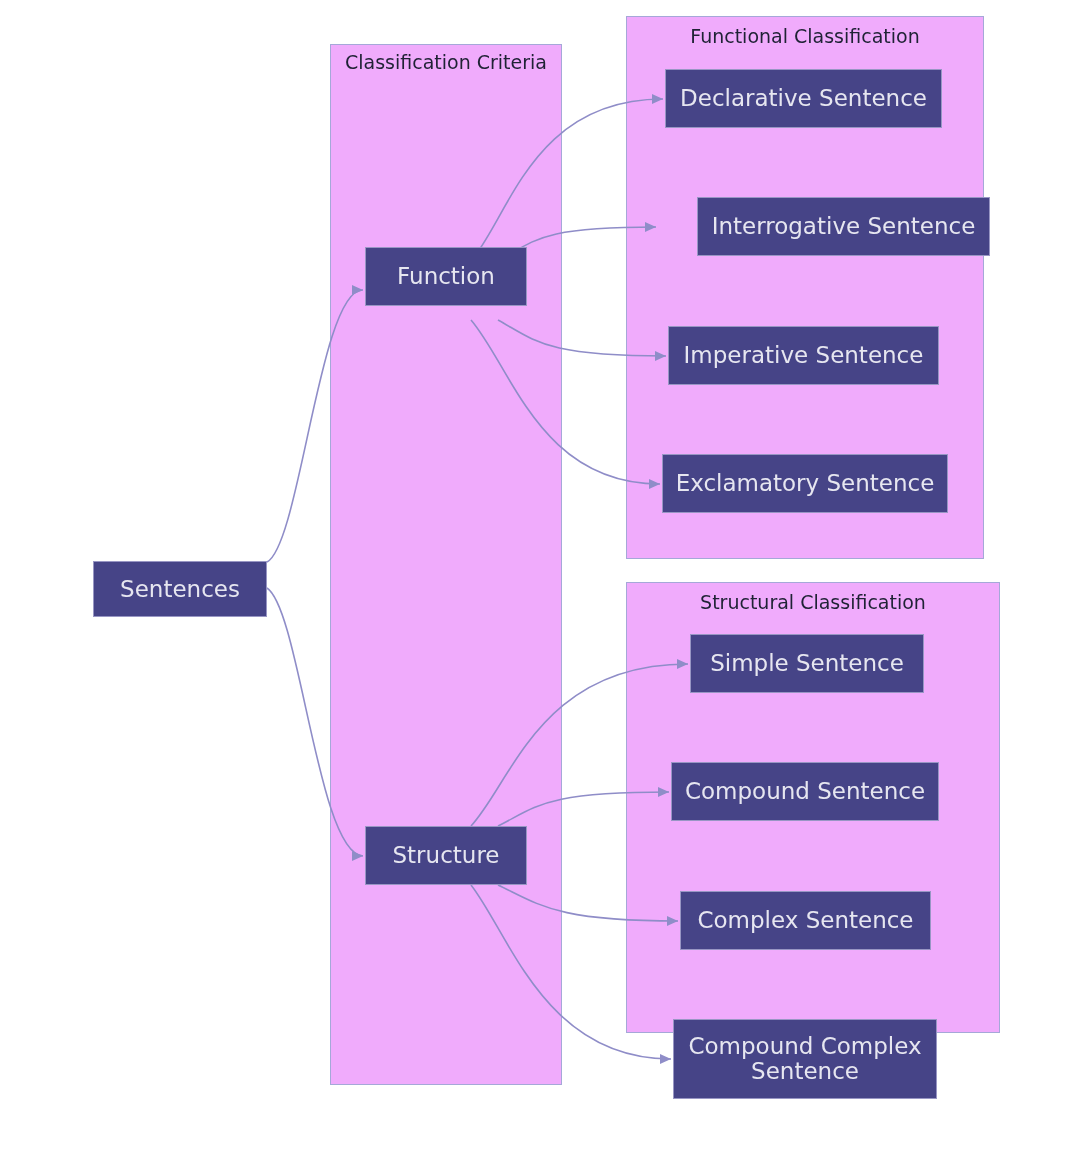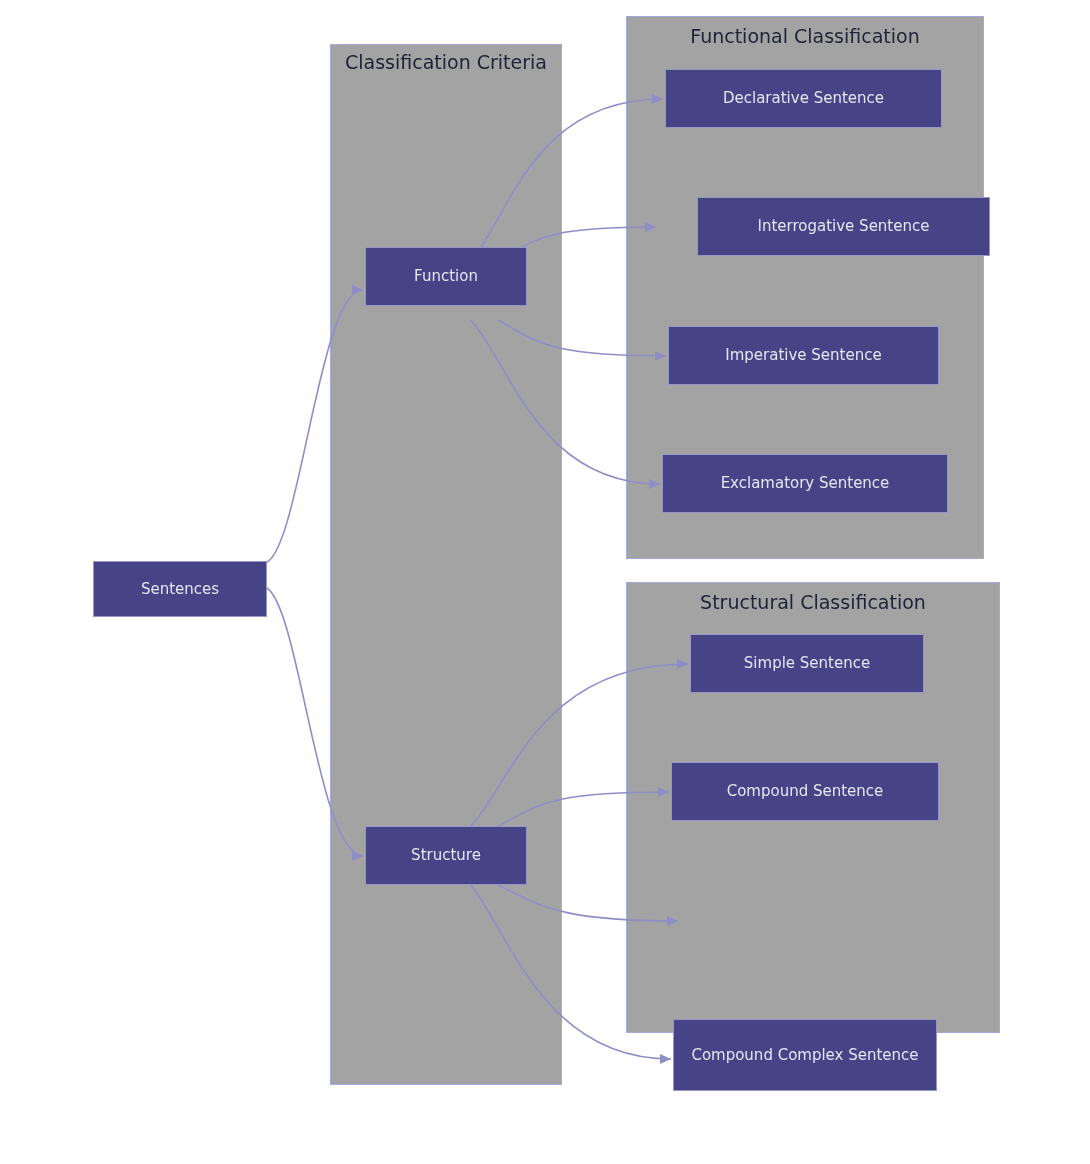--- a/index.html
+++ b/index.html
@@ -13,21 +13,21 @@
   }
   #canvas {
     position: relative;
     width: 1090px;
     height: 1164px;
     background: #ffffff;
     overflow: hidden;
   }
   .subgraph {
     position: absolute;
-    background: #a3a3a3;
+    background: #f0abfc;
     border: 1.3px solid #a5a8d8;
     box-sizing: border-box;
   }
   .subgraph-title {
     position: absolute;
     left: 0;
     right: 0;
     text-align: center;
     color: #1f2235;
     font-size: 19px;
@@ -37,21 +37,21 @@
   .node {
     position: absolute;
     background: #464487;
     border: 1.3px solid #9896c4;
     box-sizing: border-box;
     display: flex;
     align-items: center;
     justify-content: center;
     text-align: center;
     color: #e6e6f0;
-    font-size: 15px;
+    font-size: 23px;
     line-height: 25px;
     padding: 8px 6px;
     box-sizing: border-box;
   }
   .node span {
     display: block;
     width: 100%;
   }
   #edges {
     position: absolute;
@@ -153,17 +153,20 @@
   <div class="node" id="node-1-2" style="left: 668px; top: 326px; width: 271px; height: 59px;">
     <span>Imperative Sentence</span>
   </div>
 
   <div class="node" id="node-2-0" style="left: 690px; top: 634px; width: 234px; height: 59px;">
     <span>Simple Sentence</span>
   </div>
   <div class="node" id="node-2-1" style="left: 671px; top: 762px; width: 268px; height: 59px;">
     <span>Compound Sentence</span>
   </div>
-  <div class="node" id="node-2-3" style="left: 673px; top: 1019px; width: 264px; height: 72px;">
+  <div class="node" id="node-2-2" style="left: 680px; top: 891px; width: 251px; height: 59px;">
+    <span>Complex Sentence</span>
+  </div>
+  <div class="node" id="node-2-3" style="left: 673px; top: 1019px; width: 264px; height: 80px;">
     <span>Compound Complex Sentence</span>
   </div>
 
 </div>
 
 </body></html>

